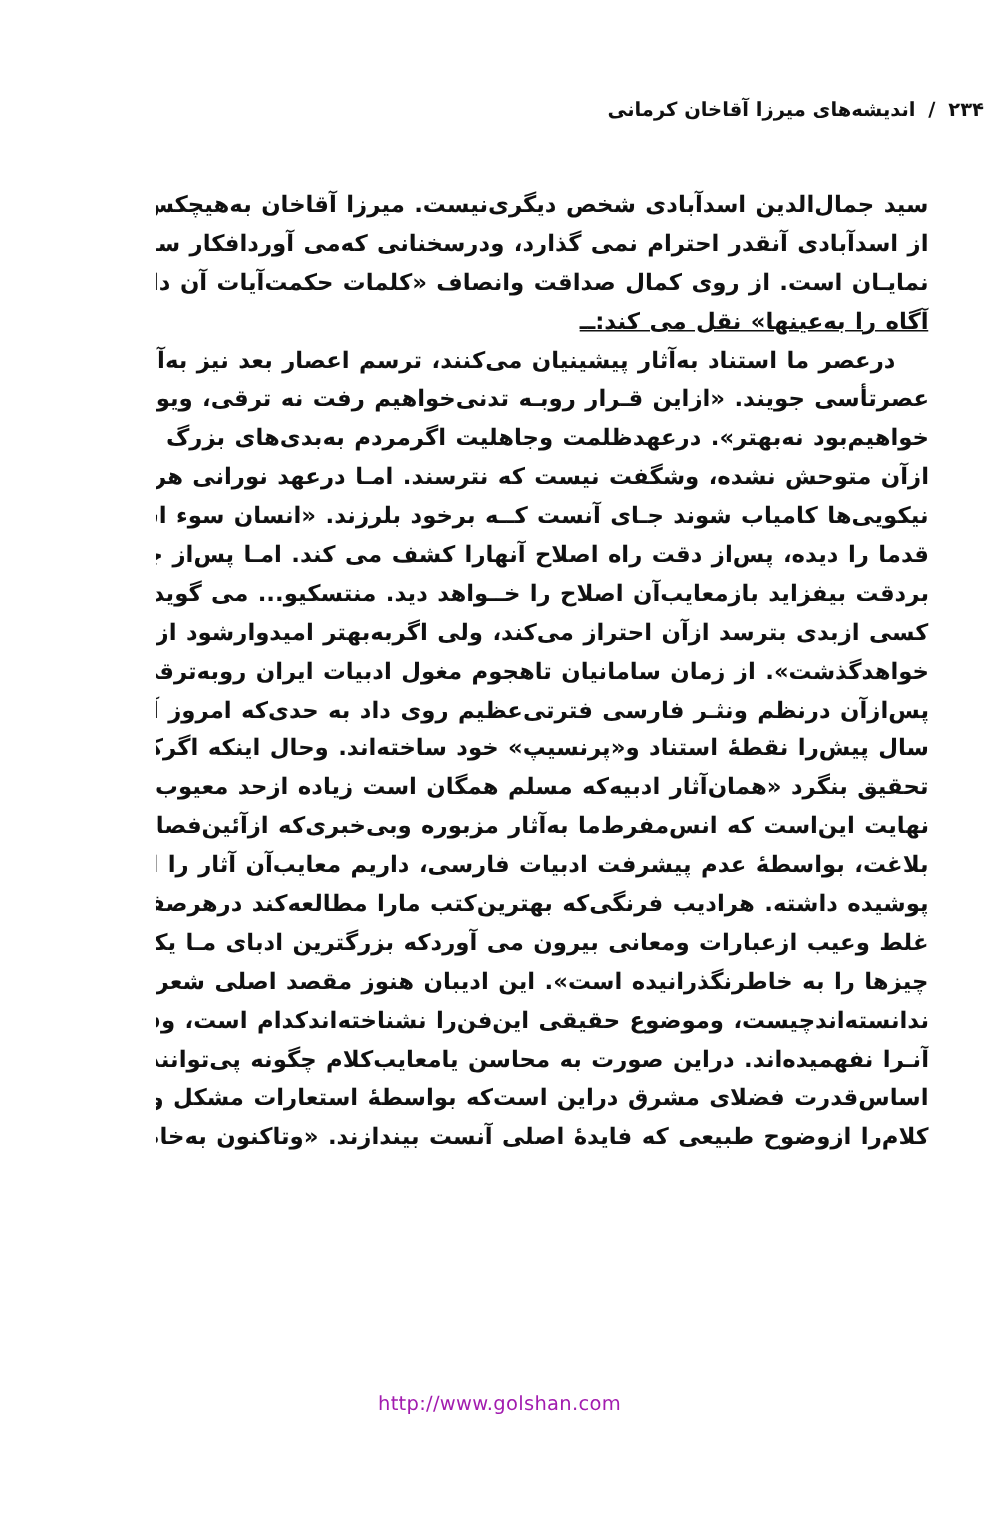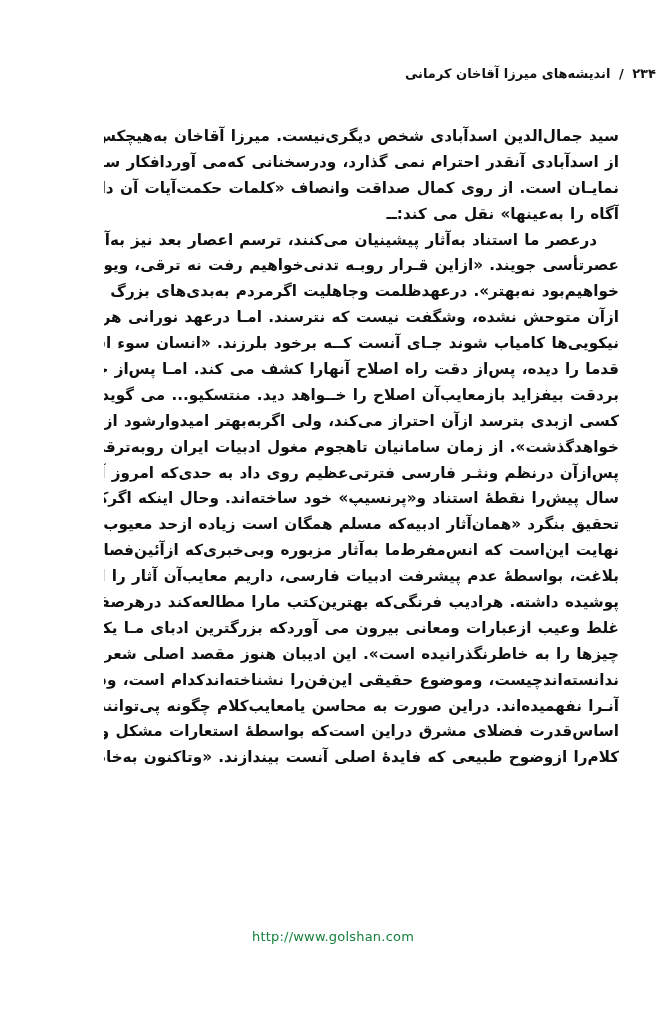--- a/index.html
+++ b/index.html
@@ -52,30 +52,30 @@
     display: block;
     height: 25.9px;
     line-height: 25.9px;
     white-space: nowrap;
     overflow: hidden;
     text-align: justify;
     text-align-last: justify;
     word-spacing: 1px;
   }
   .line.indent { padding-right: 22px; }
-  .line.short { text-align-last: right; }
+  .line.short { text-align-last: right; text-decoration: underline; }
   .footer-url {
     position: absolute;
     top: 929px;
     left: 0;
     width: 666px;
     text-align: center;
     font-family: "DejaVu Sans", sans-serif;
     font-size: 13px;
-    color: #15803d;
+    color: #a21caf;
     letter-spacing: 0.2px;
   }
 </style>
 </head>
 <body>
 
 <div class="page">
 
   <div class="running-header">
     <span class="pno">۲۳۴</span>

